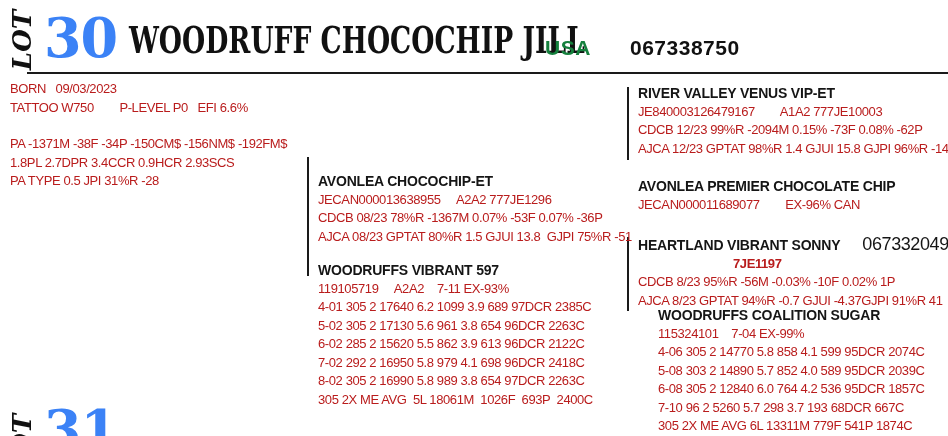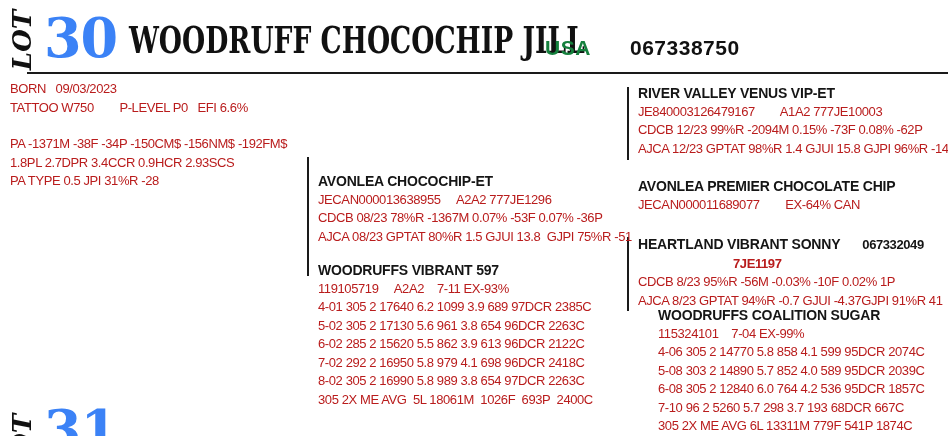--- a/index.html
+++ b/index.html
@@ -47,21 +47,21 @@
     font-size:13px; line-height:18.5px; letter-spacing:-0.4px;
     white-space:pre; color:#b91c1c;
   }
   .hdr {
     font-size:14px; line-height:18.5px; font-weight:bold;
     letter-spacing:-0.2px; white-space:pre; color:#151515;
   }
   .spacer { height:18px; }
   .block { position:absolute; }
   .vline { position:absolute; width:2px; background:#1a1a1a; }
-  .reg-normal { font-weight:bold; font-size:13px; letter-spacing:-0.4px; margin-left:22px; }
+  .reg-normal { font-weight:normal; font-size:18px; letter-spacing:-0.4px; margin-left:22px; }
   .indent { padding-left:95px;font-weight:bold; }
 </style>
 </head>
 <body>
 
 <div class="page">
 
   <div class="lot-rot top">LOT</div>
   <div class="lot-num top">30</div>
   <div class="animal-title">WOODRUFF CHOCOCHIP JILL</div>
@@ -102,21 +102,21 @@
 
   <div class="block" style="left:638px; top:84px;">
     <div class="hdr">RIVER VALLEY VENUS VIP-ET</div>
     <div class="line">JE840003126479167        A1A2 777JE10003</div>
     <div class="line">CDCB 12/23 99%R -2094M 0.15% -73F 0.08% -62P</div>
     <div class="line">AJCA 12/23 GPTAT 98%R 1.4 GJUI 15.8 GJPI 96%R -140</div>
   </div>
 
   <div class="block" style="left:638px; top:177px;">
     <div class="hdr">AVONLEA PREMIER CHOCOLATE CHIP</div>
-    <div class="line">JECAN000011689077        EX-64% CAN</div>
+    <div class="line">JECAN000011689077        EX-96% CAN</div>
   </div>
 
   <div class="block" style="left:638px; top:235px;">
     <div class="hdr"><span>HEARTLAND VIBRANT SONNY</span><span class="reg-normal">067332049</span></div>
     <div class="line indent">7JE1197</div>
     <div class="line">CDCB 8/23 95%R -56M -0.03% -10F 0.02% 1P</div>
     <div class="line">AJCA 8/23 GPTAT 94%R -0.7 GJUI -4.37GJPI 91%R 41</div>
   </div>
 
   <div class="block" style="left:638px; top:306px;margin-left:20px;">

